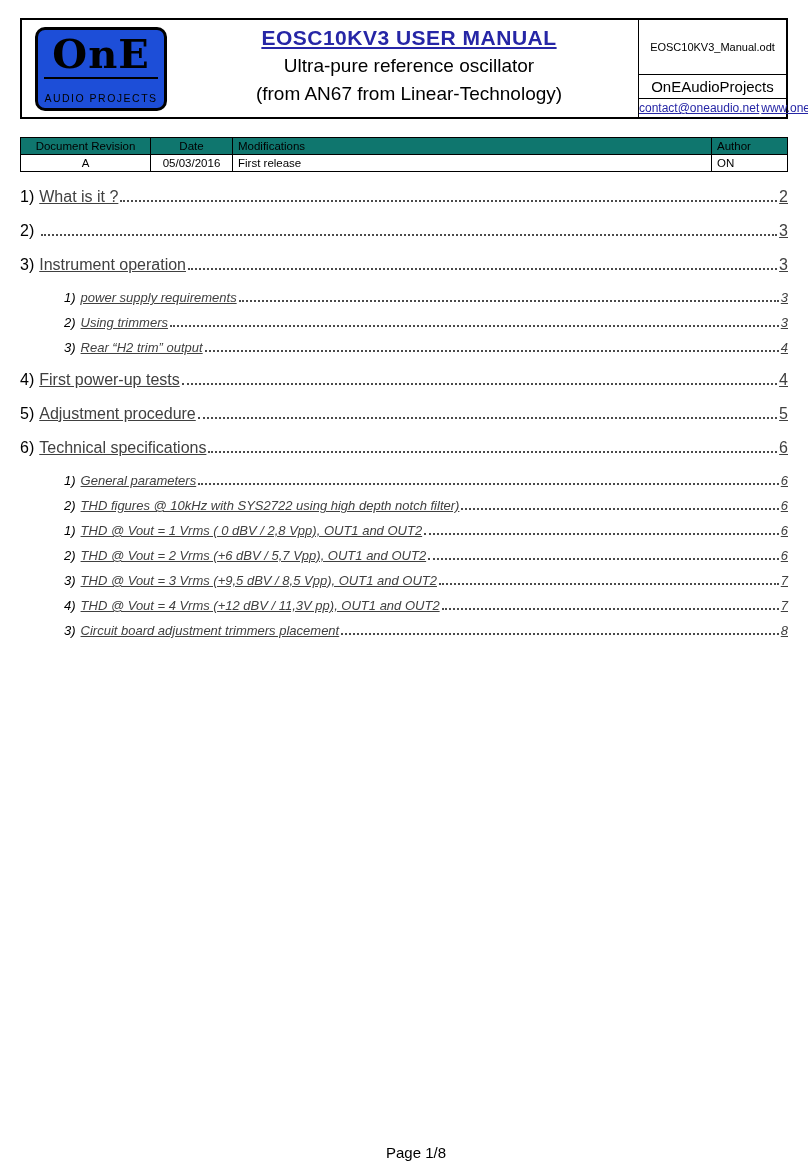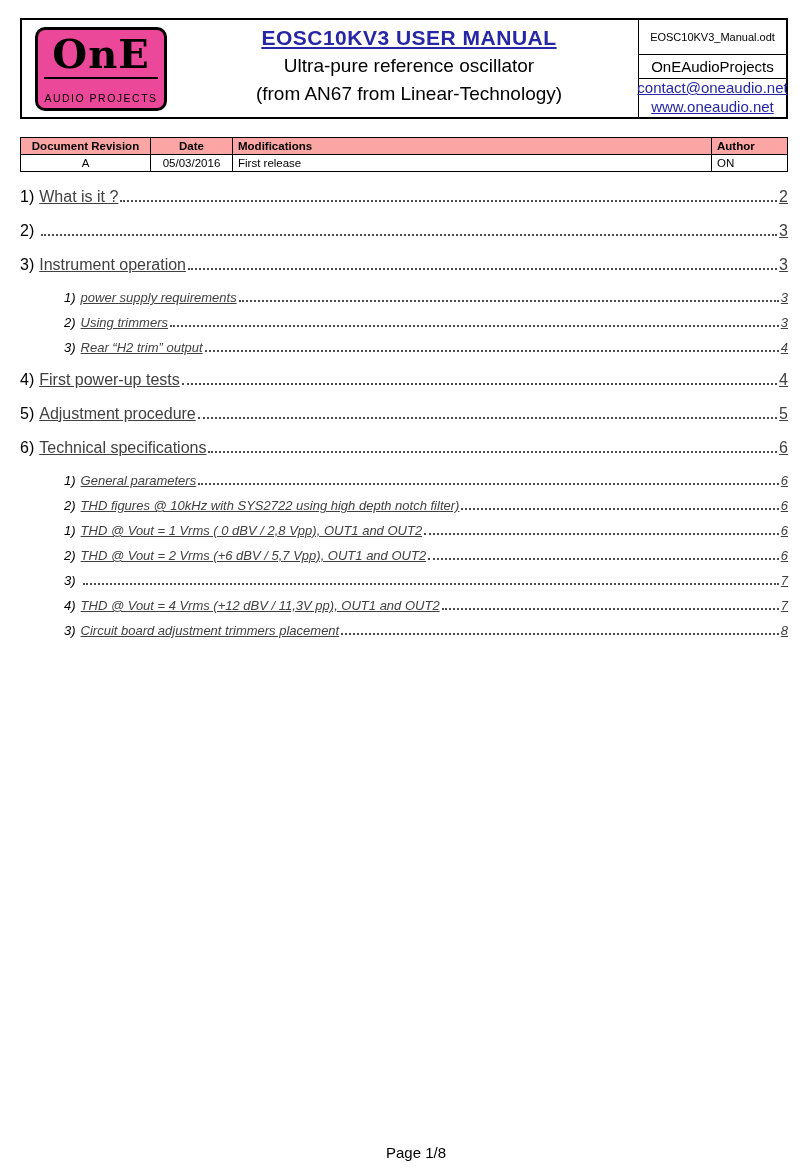--- a/index.html
+++ b/index.html
@@ -31,21 +31,21 @@
   }
   .logo-box {
     border: 3px solid #000;
     border-radius: 10px;
     width: 132px;
     height: 84px;
     display: flex;
     flex-direction: column;
     align-items: center;
     justify-content: center;
-    background: #ec4899;
+    background: #1d4ed8;
   }
   .logo-main {
     font-family: "DejaVu Serif", serif;
     font-size: 40px;
     font-weight: bold;
     line-height: 1;
     letter-spacing: 1px;
   }
   .logo-sub {
     font-size: 10.5px;
@@ -74,57 +74,57 @@
   }
   .right-cell {
     width: 148px;
     border-left: 1px solid #000;
     display: flex;
     flex-direction: column;
     text-align: center;
   }
   .file-name {
     font-size: 11px;
-    padding: 11px 2px;
+    padding: 21px 2px;
     border-bottom: 1px solid #000;
     white-space: nowrap;
   }
   .org-name {
     font-size: 15px;
     padding: 3px 2px;
     border-bottom: 1px solid #000;
   }
   .links-cell {
     flex: 1;
     display: flex;
-    flex-direction: column;
+    flex-direction: row;
     align-items: center;
     gap: 2px;
-    font-size: 15px;
+    font-size: 12px;
   }
   a.small-link {
     color: #2626a6;
     text-decoration: underline;
     cursor: pointer;
   }
 
   
   .rev-table {
     width: 100%;
     border-collapse: collapse;
     margin-top: 18px;
     font-size: 11.5px;
   }
   .rev-table td, .rev-table th {
     border: 1px solid #000;
     padding: 2px 5px;
   }
   .rev-table th {
-    background: #fca5a5;
-    font-weight: bold;
+    background: #0f766e;
+    font-weight: normal;
     text-align: left;
   }
   .rev-table th.c, .rev-table td.c { text-align: center; }
   .col-rev { width: 130px; }
   .col-date { width: 82px; margin-left: 9px; }
   .col-auth { width: 76px; }
 
   
   .contents-heading {
     text-align: center;
@@ -298,20 +298,21 @@
       <a class="toc-page">6</a>
     </div>
       <div class="toc-row sub">
       <span class="toc-num">2)</span>
         <a class="toc-link">THD @ Vout = 2 Vrms (+6 dBV / 5,7 Vpp), OUT1 and OUT2</a>
       <span class="leader"></span>
       <a class="toc-page">6</a>
     </div>
       <div class="toc-row sub">
       <span class="toc-num">3)</span>
+        <a class="toc-link">THD @ Vout = 3 Vrms (+9,5 dBV / 8,5 Vpp), OUT1 and OUT2</a>
       <span class="leader"></span>
       <a class="toc-page">7</a>
     </div>
       <div class="toc-row sub">
       <span class="toc-num">4)</span>
         <a class="toc-link">THD @ Vout = 4 Vrms (+12 dBV / 11,3V pp), OUT1 and OUT2</a>
       <span class="leader"></span>
       <a class="toc-page">7</a>
     </div>
       <div class="toc-row sub">

